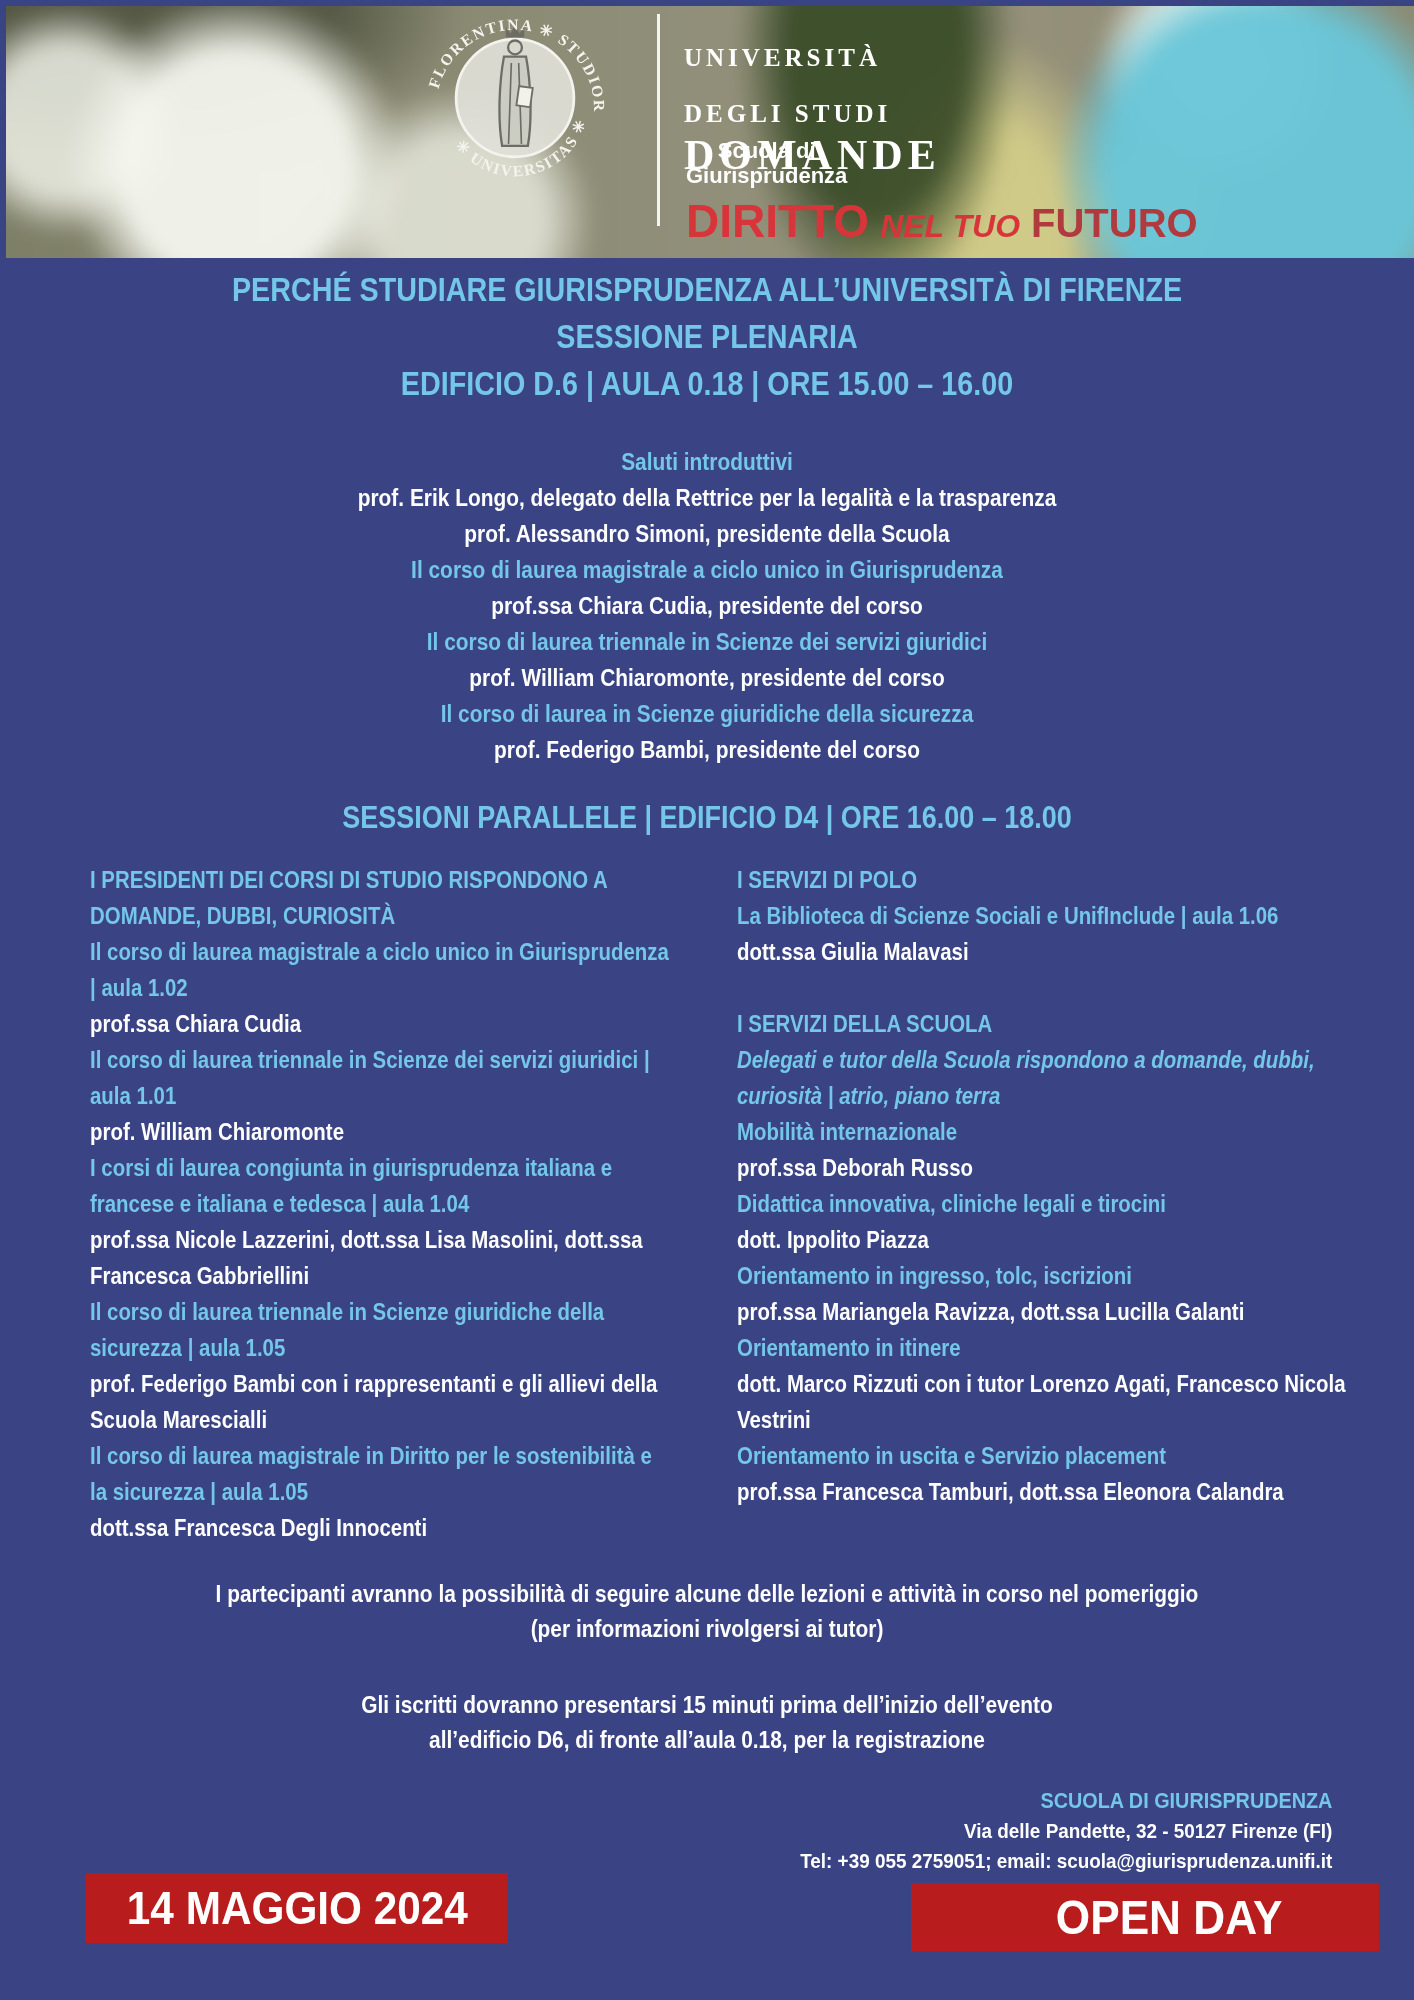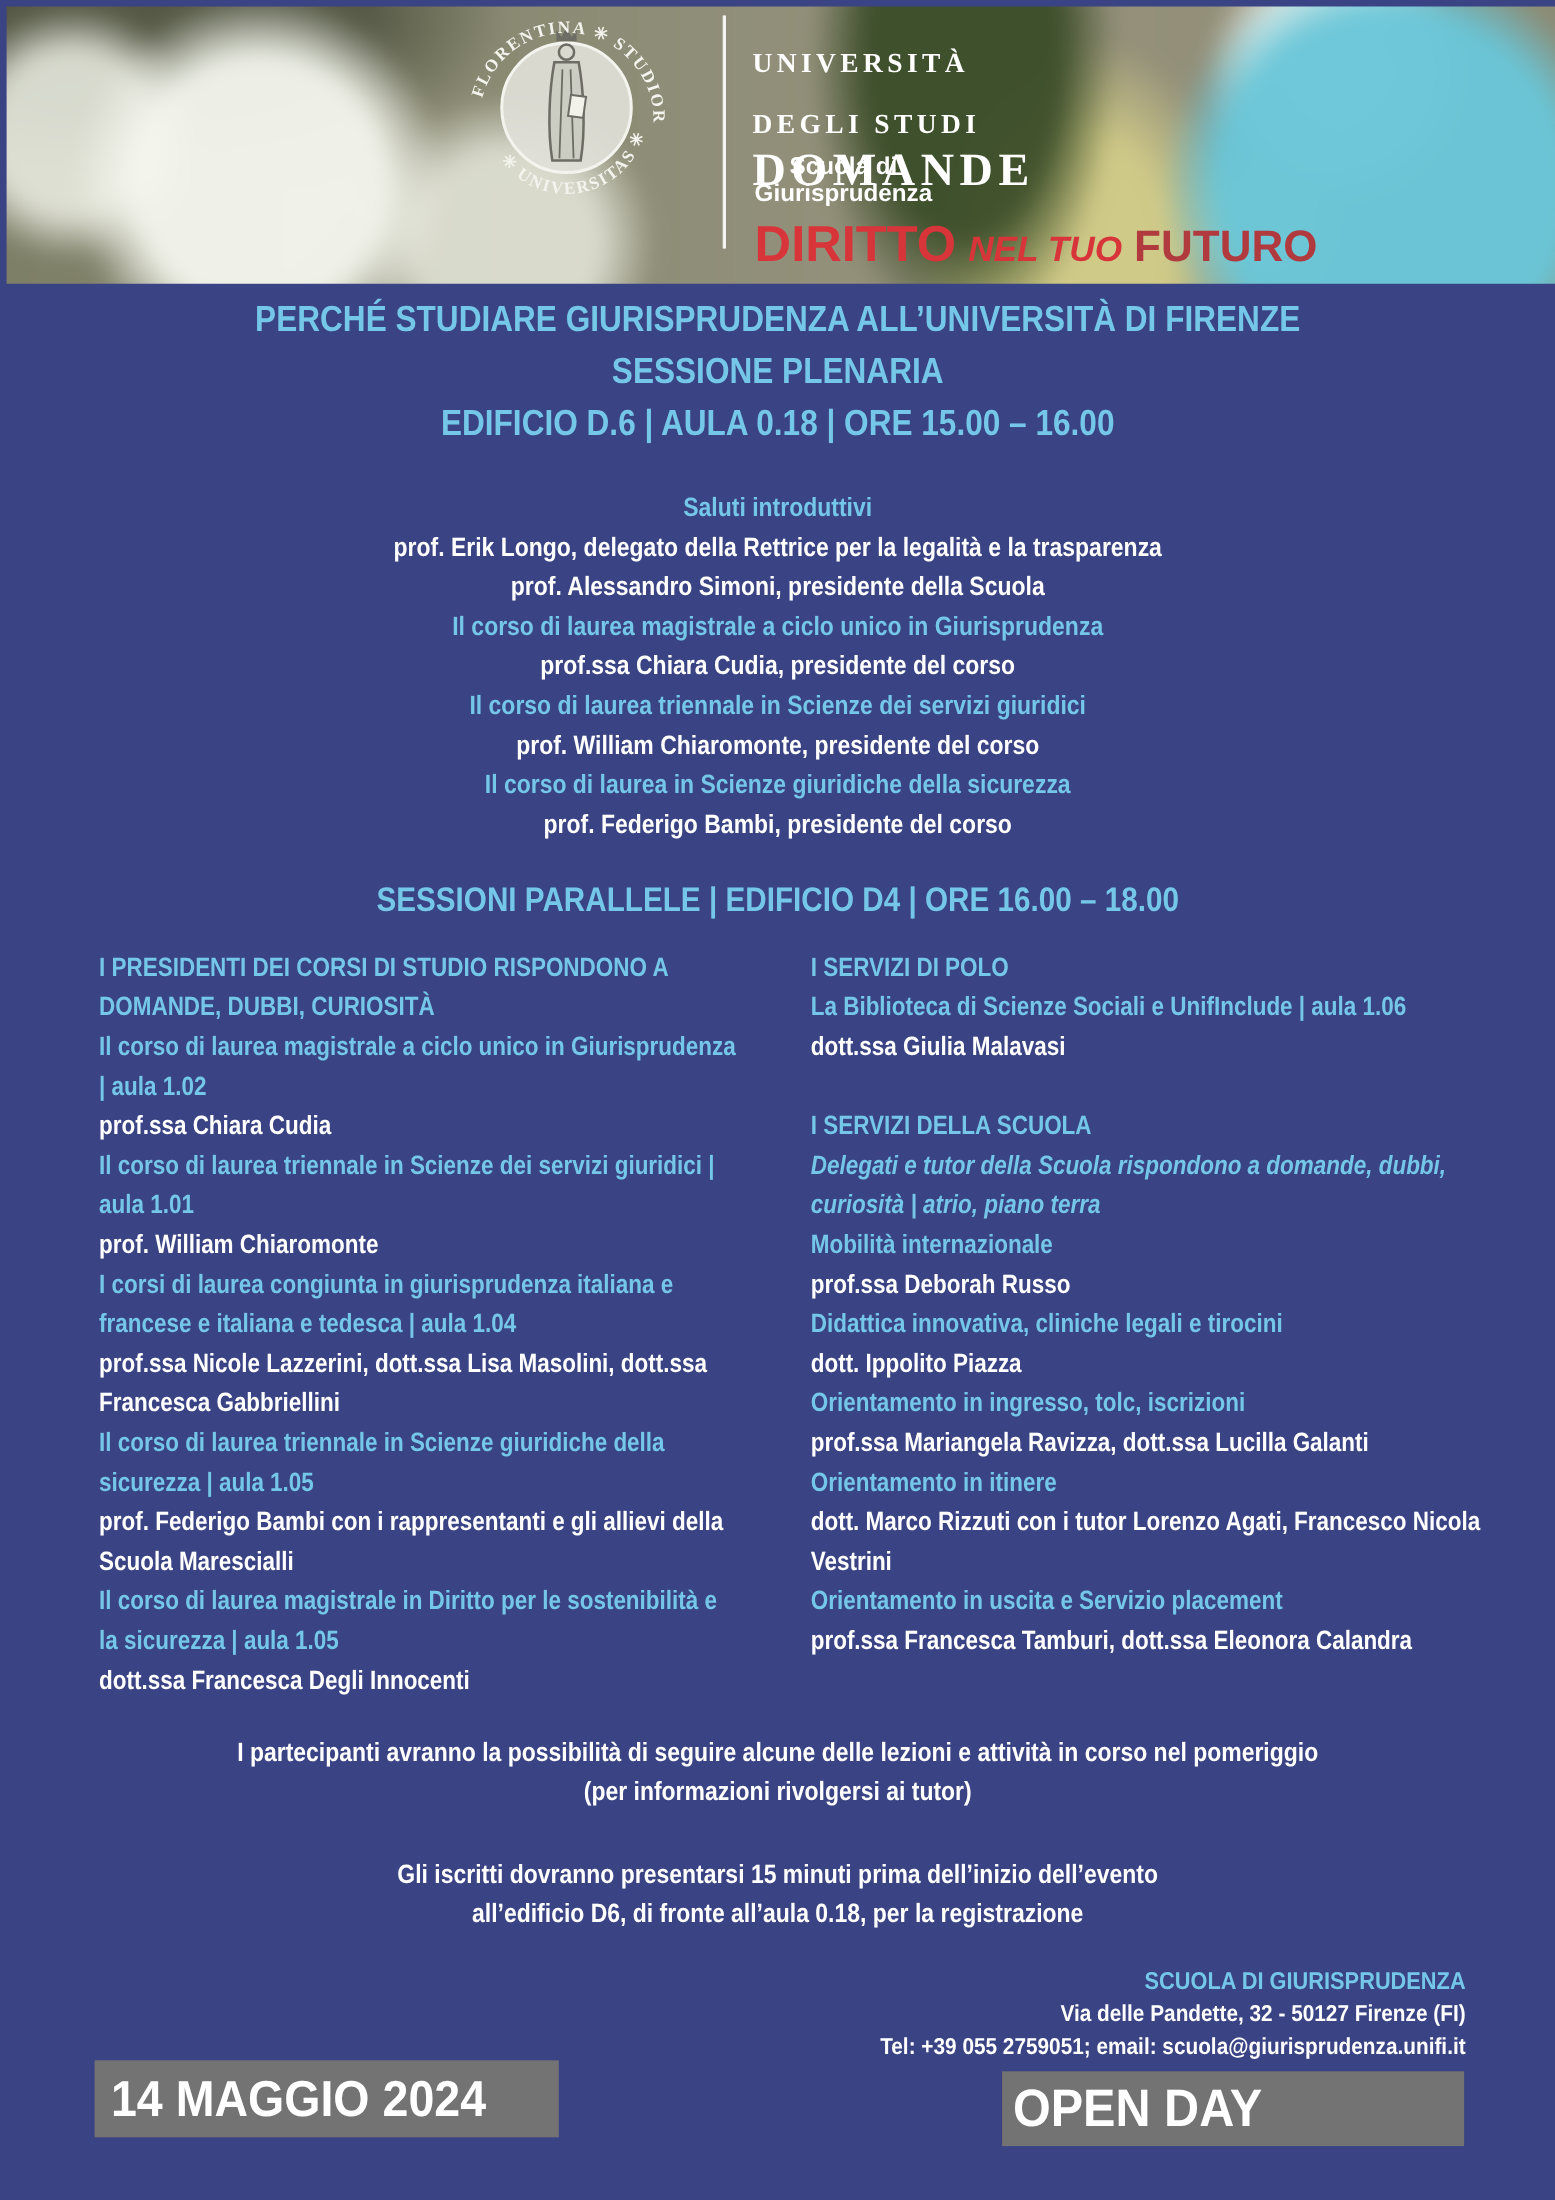--- a/index.html
+++ b/index.html
@@ -51,23 +51,23 @@
   .ital{font-style:italic;}
   
   .notes{position:absolute;top:1576px;width:100%;text-align:center;color:#fff;}
   .nline{font-size:24px;line-height:35px;white-space:nowrap;}
   .note-gap{margin-top:41px;}
   
   .footer{position:absolute;right:82px;top:1786px;text-align:right;line-height:30px;white-space:nowrap;}
   .f-school{font-size:22px;color:#74c7e8;}
   .f-line{font-size:21px;color:#fff;}
   
-  .badge{position:absolute;background:#737373;color:#fff;display:flex;align-items:center;justify-content:flex-start;}
+  .badge{position:absolute;background:#b91c1c;color:#fff;display:flex;align-items:center;justify-content:center;}
   .badge-date{left:86px;top:1873px;width:422px;height:70px;font-size:46px;}
-  .badge-open{left:911px;top:1883px;width:420px;height:68px;font-size:48px;}
+  .badge-open{left:911px;top:1883px;width:420px;height:68px;font-size:48px;padding-left:48px;}
   .badge-inner{transform:scaleX(.92);white-space:nowrap;}
 </style>
 </head>
 <body>
 
 <div class="page">
 
   <div class="header">
     <div class="header-art"></div>
 

